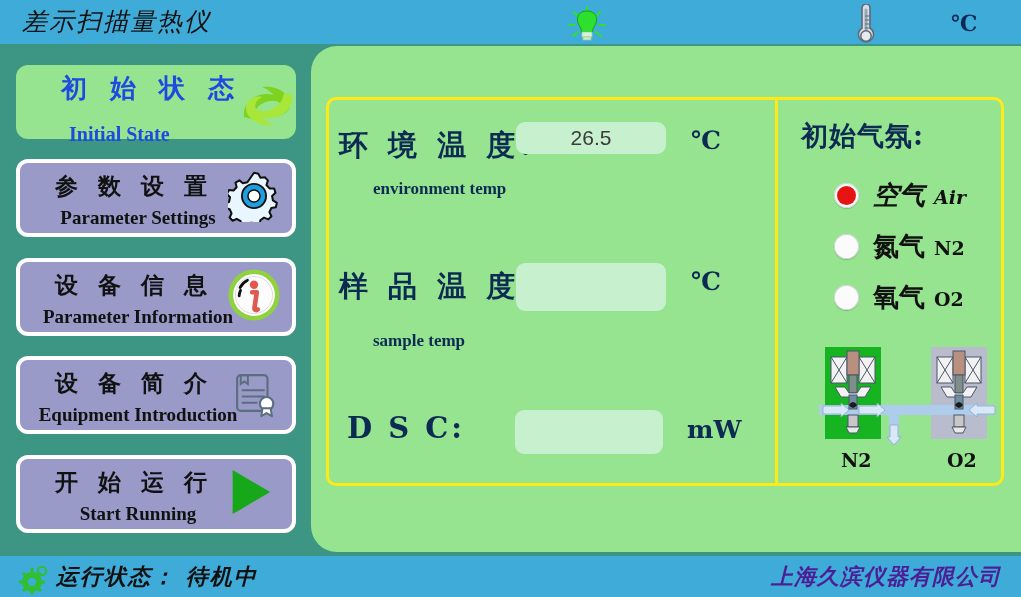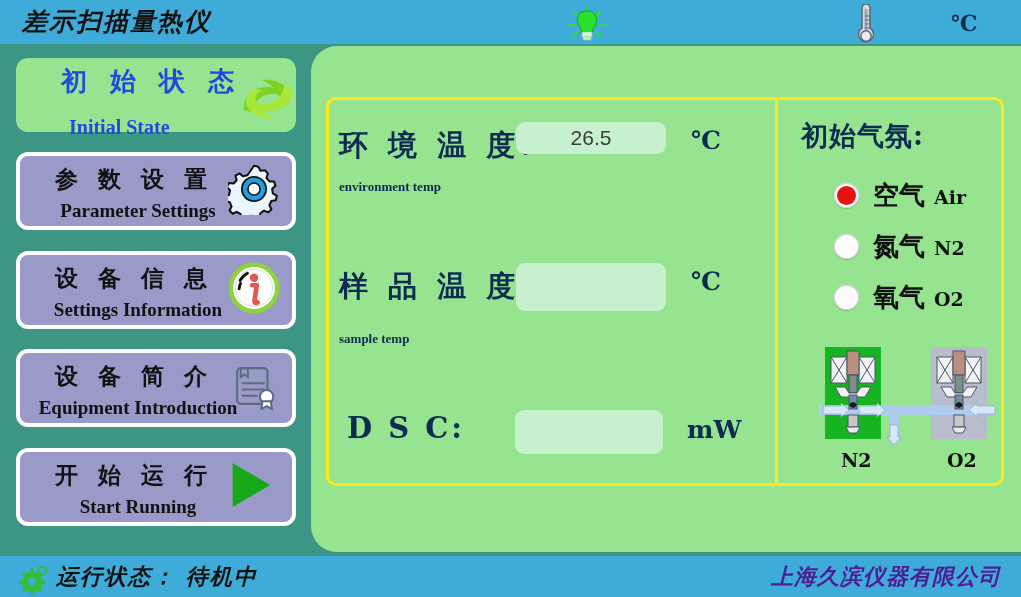--- a/index.html
+++ b/index.html
@@ -17,21 +17,21 @@
 
   
   #topbar {
     position: absolute; left: 0; top: 0;
     width: 1021px; height: 44px;
     background: #3fabd8;
     z-index: 5;
   }
   #app-title {
     position: absolute; left: 22px; top: 5px;
-    font-size: 25px; font-weight: bold; color: #111;
+    font-size: 25px; font-weight: normal; color: #111;
     letter-spacing: 2px;
     font-family: "DejaVu Serif", serif;
     font-style: italic;
     white-space: nowrap;
   }
   #lamp-icon {
     position: absolute; left: 566px; top: 6px;
     width: 42px; height: 36px;
   }
   #thermo-icon {
@@ -83,23 +83,24 @@
   }
 
   
   .readout-row { position: absolute; }
   .cn-label {
     font-size: 29px; font-weight: bold; color: #0d2a52;
     letter-spacing: 5px; white-space: nowrap;
     font-family: "DejaVu Serif", serif;
   }
   .en-label {
-    font-size: 13px; font-weight: bold; color: #0d2a52;
+    font-size: 17px; font-weight: bold; color: #0d2a52;
     white-space: nowrap;
     font-family: "Liberation Serif", serif;
+    margin-left: 34px;
   }
   .value-box {
     position: absolute;
     background: #c7f0ce;
     border-radius: 9px;
     display: flex; align-items: center; justify-content: center;
     font-size: 21px; color: #3b3b3b;
     font-family: "Liberation Sans", sans-serif;
   }
   .unit {
@@ -141,21 +142,21 @@
 
   
   #valves { position: absolute; left: 490px; top: 243px; width: 180px; height: 135px; }
   .valve-cap {
     position: absolute;
     font-size: 19px; font-weight: bold; color: #111;
     font-family: "DejaVu Serif", serif;
   }
 
   
-  #sidebar { position: absolute; left: 0; top: 40px; width: 313px; height: 510px; }
+  #sidebar { position: absolute; left: 0; top: 47px; width: 313px; height: 510px; }
 
   #state-card {
     position: absolute; left: 16px; top: 18px;
     width: 280px; height: 74px;
     background: #96e490;
     border-radius: 12px;
   }
   #state-cn {
     position: absolute; left: 45px; top: 6px;
     font-size: 26px; font-weight: bold; color: #1f49e0;
@@ -280,21 +281,21 @@
             <path d="M28 3 l4.6 1 2.4 4.3 4.9 -.4 3.1 3.6 -1.6 4.7 3.3 3.6 5 .2 1.4 4.6 -3.6 3.4 .9 4.8 4.2 2.6 -1.1 4.7 -4.9 .9 -2 4.4 2.2 4.4 -3.4 3.4 -4.6 -1.9 -4 2.8 -.4 4.9 -4.5 1.6 -3.3 -3.7 -4.9 .2 -2.9 4 -4.7 -1.1 -.5 -4.9 -4.2 -2.5 -4.4 2.1 -3.3 -3.5 2.1 -4.4 -1.9 -4.5 -4.9 -1.2 -.3 -4.8 4.5 -2.1 1 -4.8 -3.5 -3.5 2.3 -4.3 4.9 .5 3.4 -3.6 -1.2 -4.8 4.2 -2.5 3.8 3.1 4.8 -1.1 Z"></path>
           </g>
           <circle cx="28" cy="28" r="13" fill="#1f9fe0" stroke="#111" stroke-width="2"></circle>
           <circle cx="28" cy="28" r="6.5" fill="#ffffff" stroke="#111" stroke-width="1.6"></circle>
         </svg>
       </span>
     </div>
 
     <div class="nav-btn" style="top:211px">
       <div class="nav-cn">设 备 信 息</div>
-      <div class="nav-en">Settings Information</div>
+      <div class="nav-en">Parameter Information</div>
       <span class="nav-icon">
         <svg viewBox="0 0 56 56" width="52" height="52">
           <circle cx="28" cy="28" r="25" fill="#ffffff" stroke="#8fd13f" stroke-width="5"></circle>
           <circle cx="28" cy="28" r="20" fill="#fdfdfd" stroke="#d9d9d9" stroke-width="1"></circle>
           <path d="M13 20 a18 18 0 0 1 8 -8" stroke="#111" stroke-width="3" fill="none" stroke-linecap="round"></path>
           <path d="M12 29 a17 17 0 0 1 1.5 -6" stroke="#111" stroke-width="3" fill="none" stroke-linecap="round"></path>
           <circle cx="28" cy="17" r="4.5" fill="#e0584f"></circle>
           <path d="M26 25 h5 l-2.5 17 c-0.3 2 2 3 3.5 1.5" stroke="#e0584f" stroke-width="5" fill="none" stroke-linecap="round" stroke-linejoin="round"></path>
         </svg>
       </span>
@@ -347,21 +348,21 @@
       <div class="readout-row en-label" style="left:10px; top:231px;">sample temp</div>
       <div class="value-box" style="left:187px; top:163px; width:150px; height:48px;"></div>
       <div class="unit" style="left:362px; top:167px;">℃</div>
 
       <div class="readout-row cn-label" style="left:18px; top:311px; letter-spacing:3px;">D S C:</div>
       <div class="value-box" style="left:186px; top:310px; width:148px; height:44px;"></div>
       <div class="unit" style="left:358px; top:315px;">mW</div>
 
       <div id="atm-title">初始气氛:</div>
 
-      <div class="radio-row" style="top:78px;">
+      <div class="radio-row" style="top:78px;font-style:italic;">
         <span class="radio-dot on"></span>
         <span class="radio-label">
           <span>空气</span>
           <span class="sub">Air</span>
         </span>
       </div>
 
       <div class="radio-row" style="top:129px;">
         <span class="radio-dot"></span>
         <span class="radio-label">

